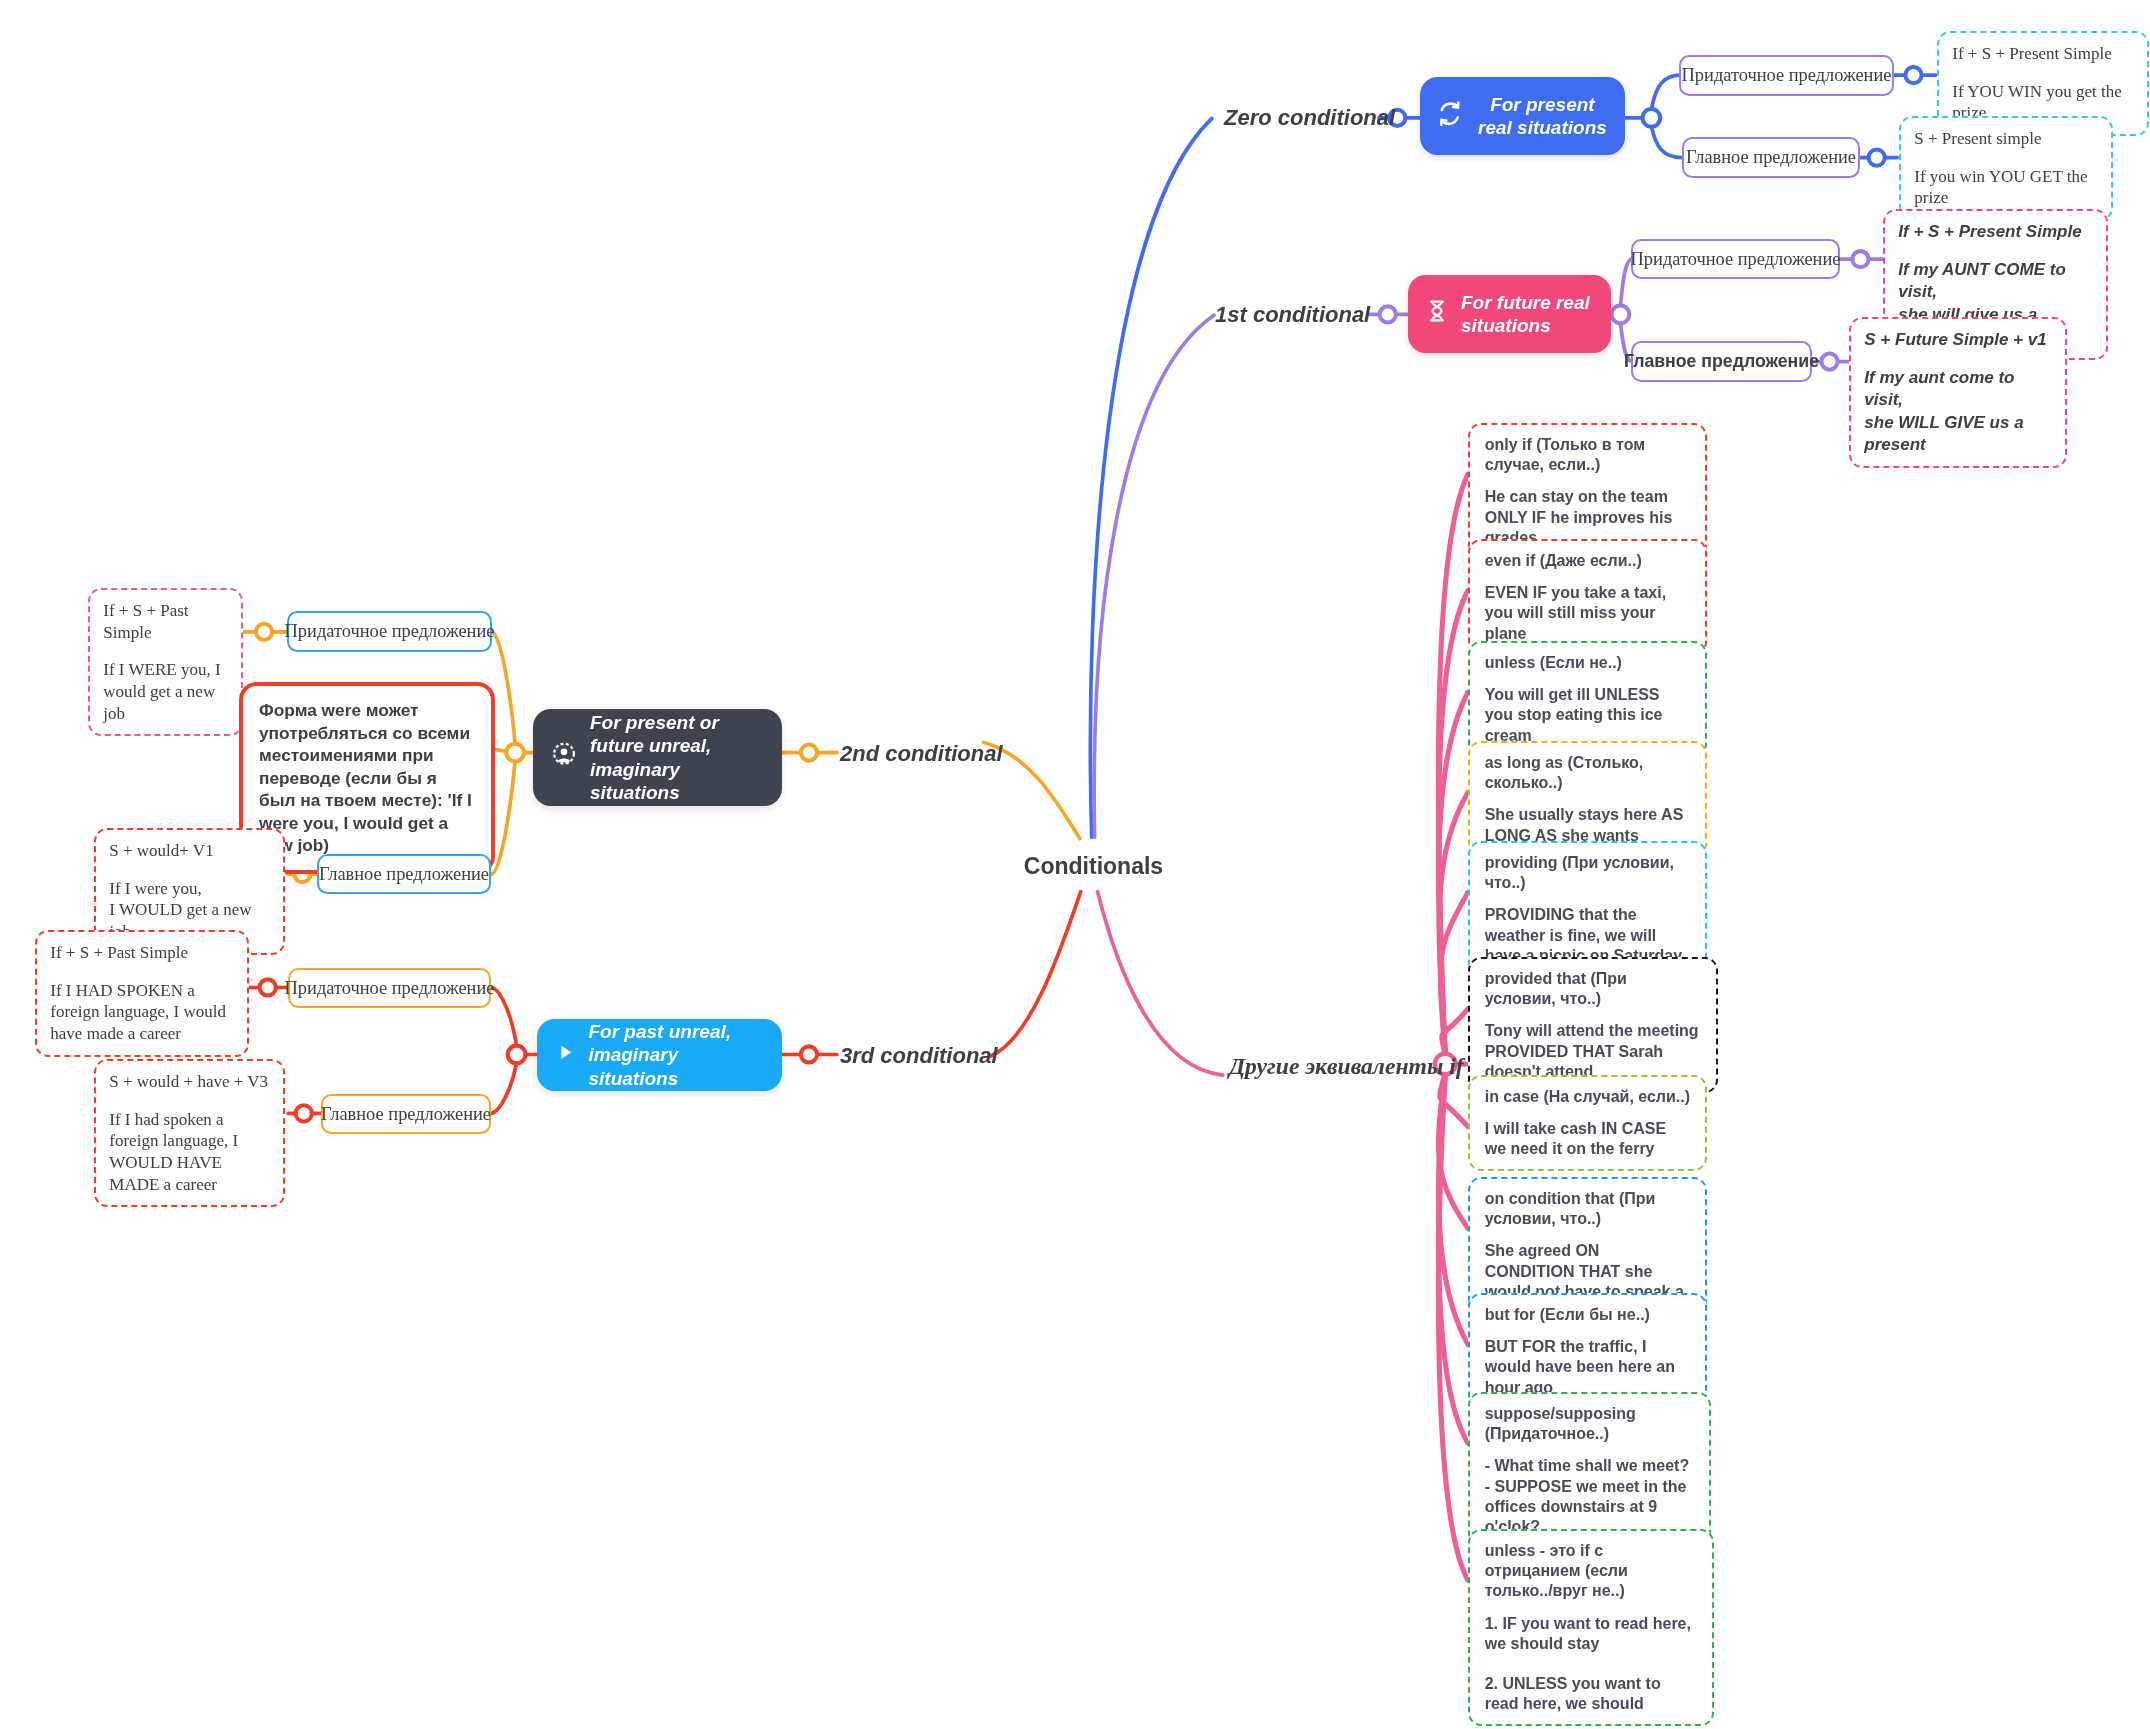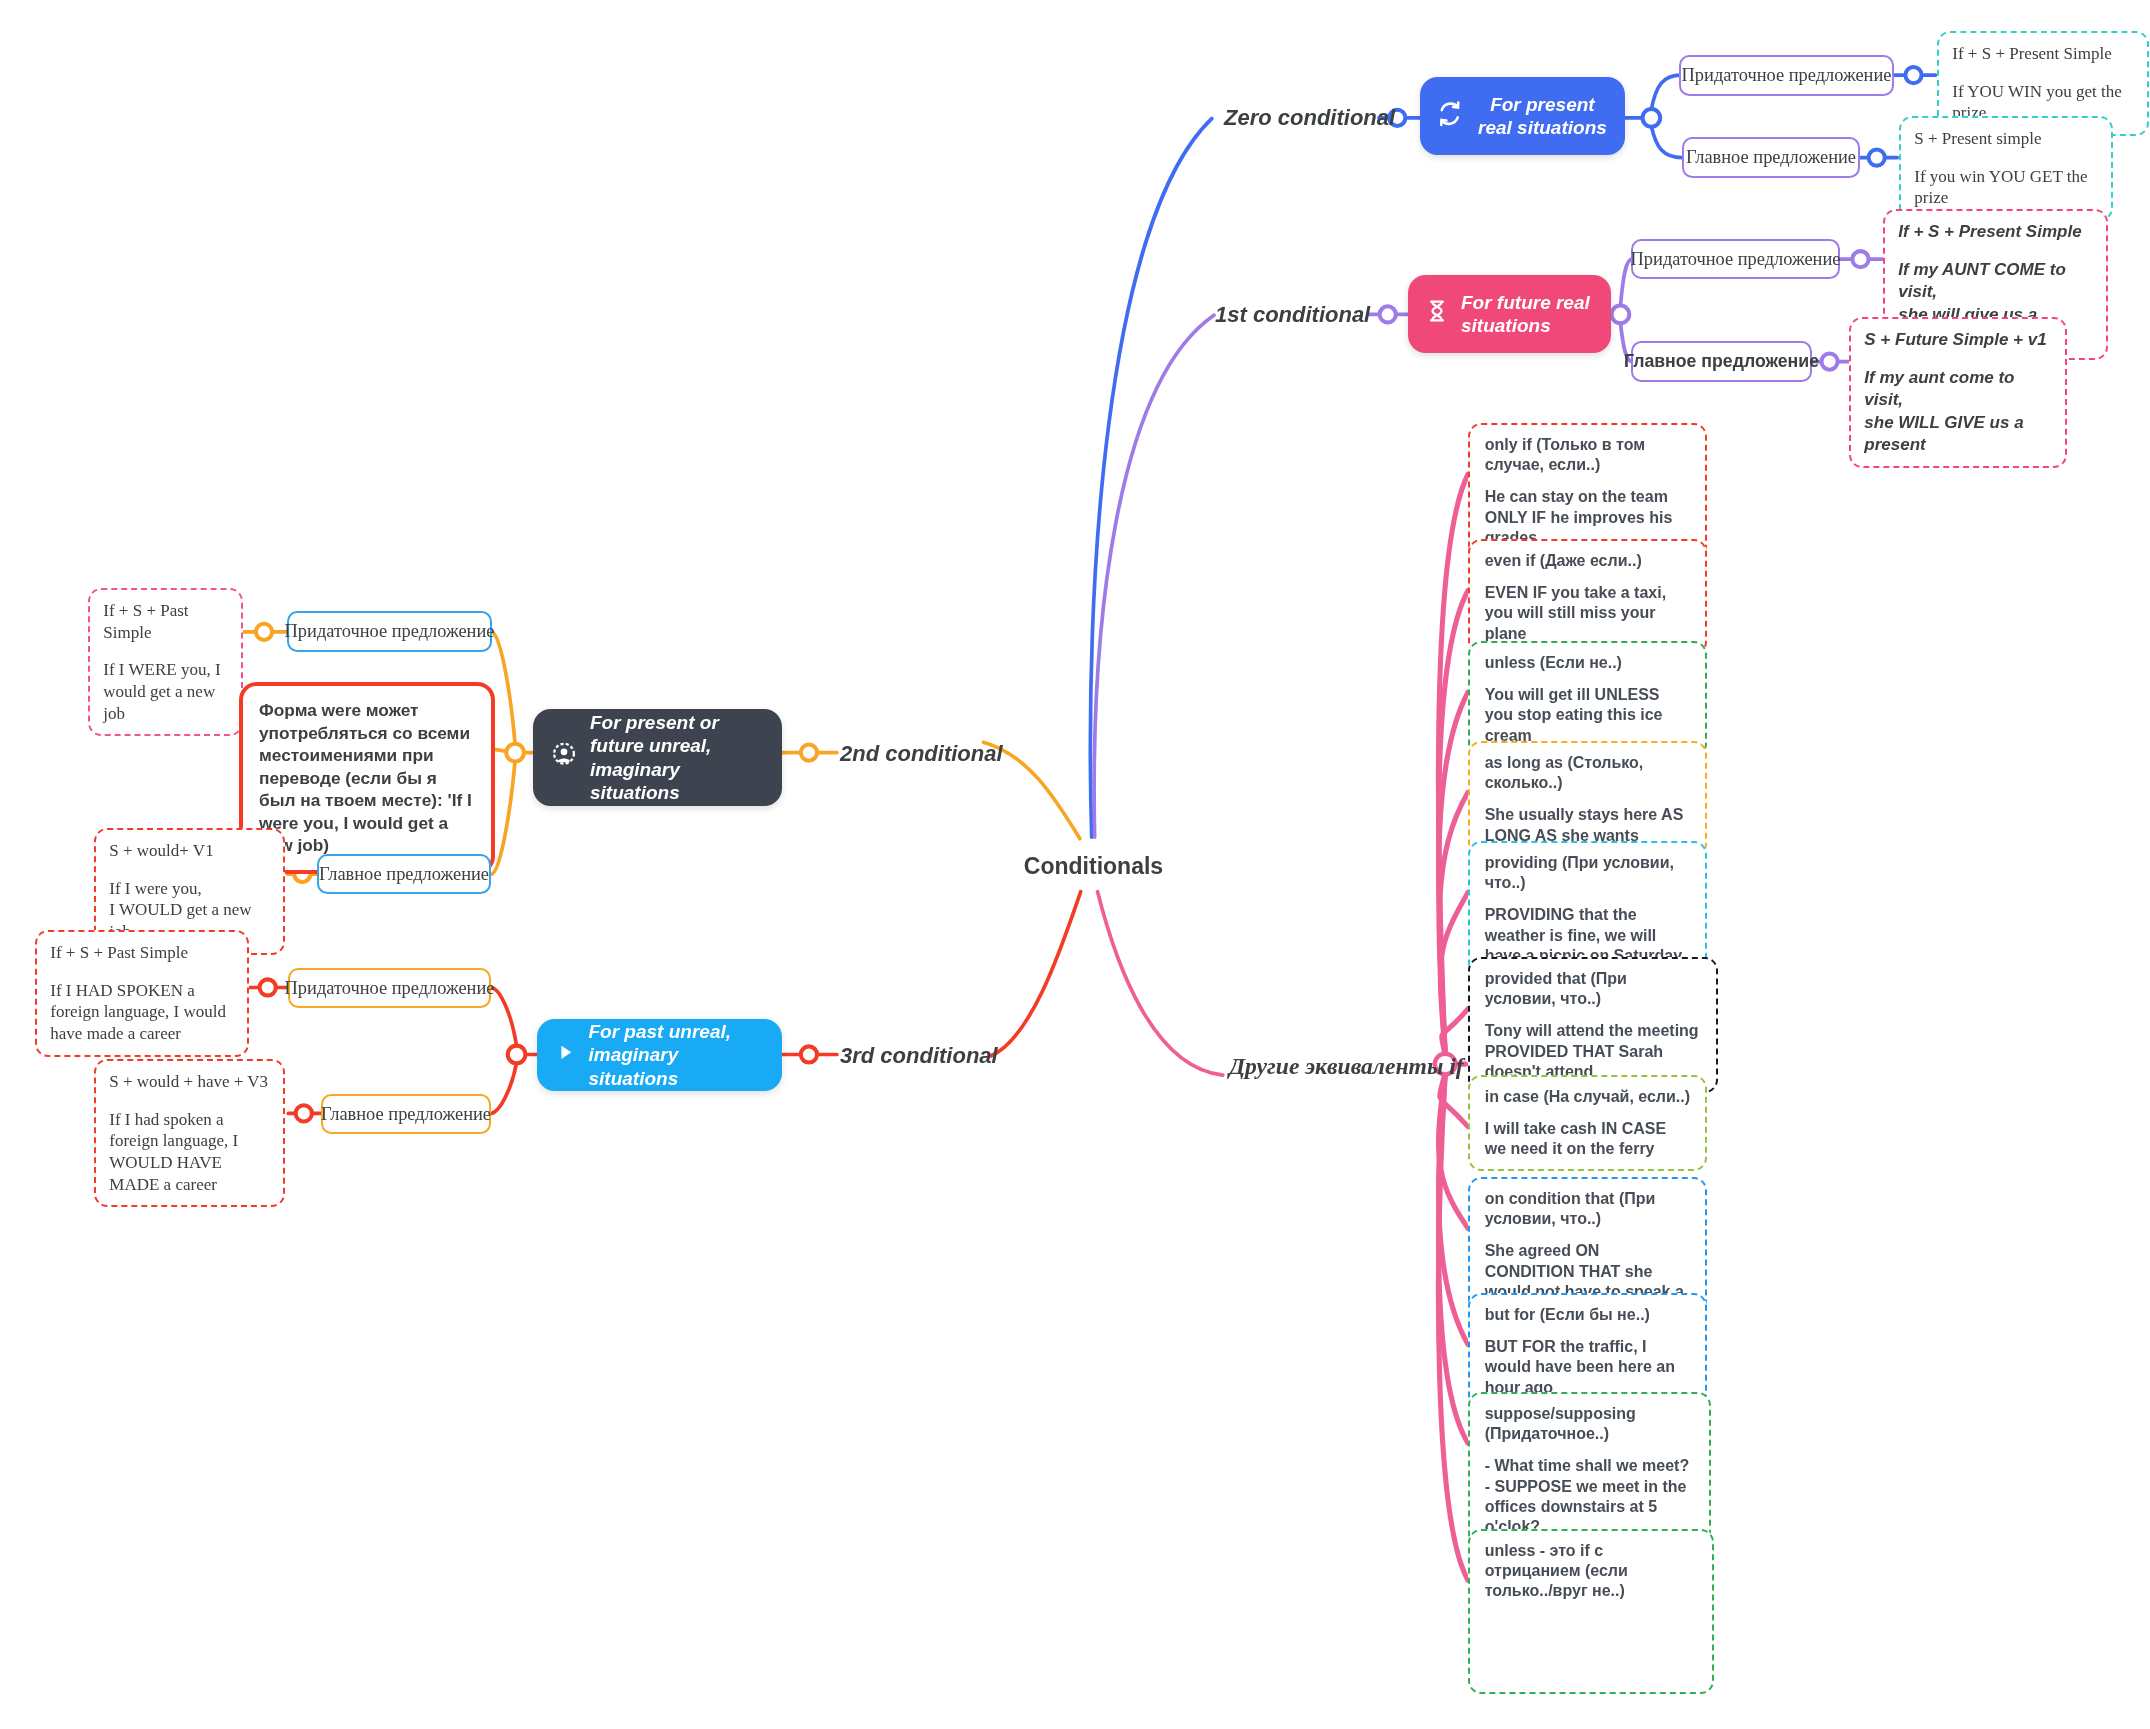--- a/index.html
+++ b/index.html
@@ -260,20 +260,23 @@
     <div class="term">on condition that (При условии, что..)</div>
     <div class="example">She agreed ON CONDITION THAT she would not have to speak a line</div>
   </div>
   <div class="abs eq-box" style="left: 1468px; top: 1293px; width: 239px; min-height: 91px; border-color: rgb(33, 150, 243);">
     <div class="term">but for (Если бы не..)</div>
     <div class="example">BUT FOR the traffic, I would have been here an hour ago</div>
   </div>
   <div class="abs eq-box" style="left: 1468px; top: 1392px; width: 243px; min-height: 128px; border-color: rgb(52, 174, 82);">
     <div class="term">suppose/supposing (Придаточное..)</div>
     <div class="example">- What time shall we meet?
-- SUPPOSE we meet in the offices downstairs at 5 o'clok?</div>
+- SUPPOSE we meet in the offices downstairs at 9 o'clok?</div>
   </div>
   <div class="abs eq-box" style="left: 1468px; top: 1529px; width: 246px; min-height: 165px; border-color: rgb(46, 177, 78);">
     <div class="term">unless - это if с отрицанием (если только../вруг не..)</div>
+    <div class="example">1. IF you want to read here, we should stay
+
+2. UNLESS you want to read here, we should</div>
   </div>
 
 </div>
 
 
 </body></html>

